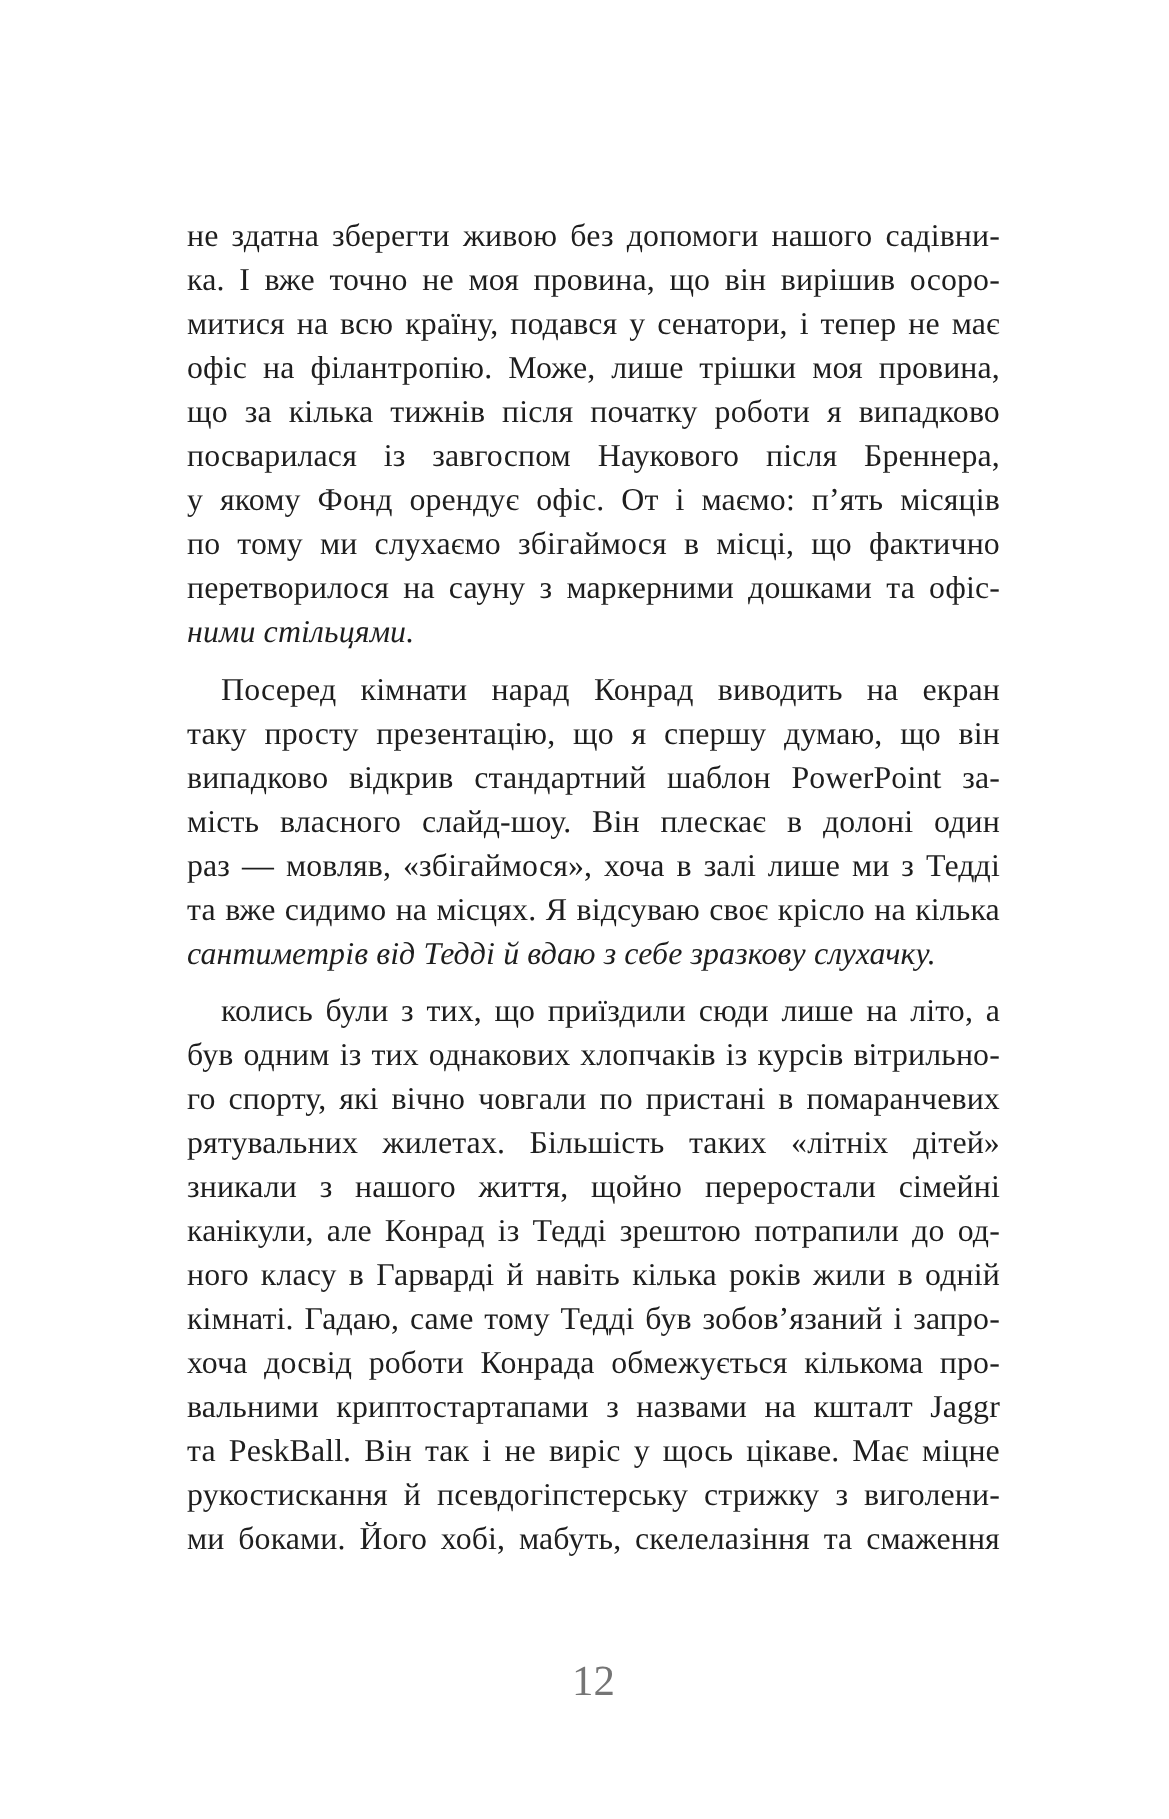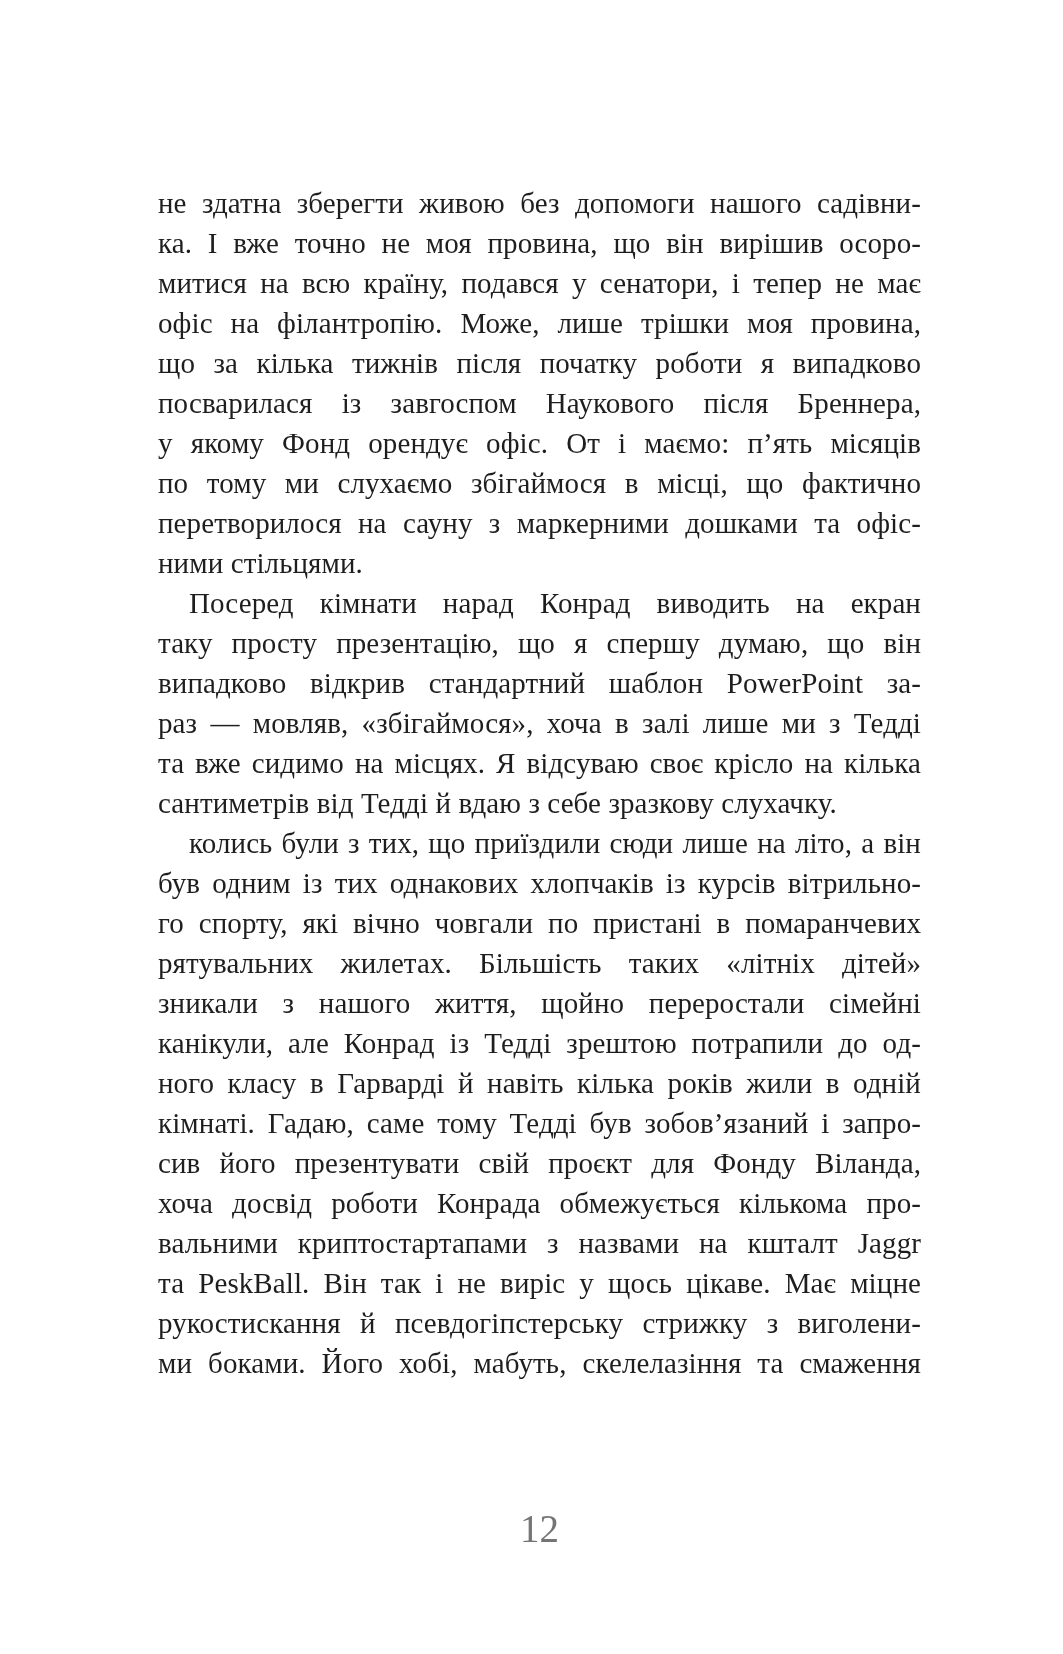--- a/index.html
+++ b/index.html
@@ -19,32 +19,33 @@
     position: absolute;
     left: 158px;
     top: 183px;
     width: 763px;
     font-size: 29px;
     line-height: 40px;
     color: #1e1e1e;
     letter-spacing: 0.1px;
   }
   .para {
-    margin: 0;
+    margin: 12px;
     padding: 0;
   }
   .line {
     text-align: justify;
     text-align-last: justify;
     white-space: normal;
     height: 40px;
     overflow: hidden;
   }
   .line.no-just {
     text-align-last: left;
+    font-style: italic;
   }
   .para.indent .line:first-child {
     text-indent: 31px;
   }
   .page-number {
     position: absolute;
     left: 158px;
     top: 1512px;
     width: 763px;
     text-align: center;
@@ -68,34 +69,34 @@
         <div class="line">посварилася із завгоспом Наукового після Бреннера,</div>
         <div class="line">у якому Фонд орендує офіс. От і маємо: п’ять місяців</div>
         <div class="line">по тому ми слухаємо збігаймося в місці, що фактично</div>
         <div class="line">перетворилося на сауну з маркерними дошками та офіс-</div>
         <div class="line no-just">ними стільцями.</div>
       </div>
       <div class="para indent">
         <div class="line">Посеред кімнати нарад Конрад виводить на екран</div>
         <div class="line">таку просту презентацію, що я спершу думаю, що він</div>
         <div class="line">випадково відкрив стандартний шаблон PowerPoint за-</div>
+        <div class="line">мість власного слайд-шоу. Він плескає в долоні один</div>
         <div class="line">раз — мовляв, «збігаймося», хоча в залі лише ми з Тедді</div>
         <div class="line">та вже сидимо на місцях. Я відсуваю своє крісло на кілька</div>
         <div class="line no-just">сантиметрів від Тедді й вдаю з себе зразкову слухачку.</div>
       </div>
       <div class="para indent">
         <div class="line">колись були з тих, що приїздили сюди лише на літо, а він</div>
         <div class="line">був одним із тих однакових хлопчаків із курсів вітрильно-</div>
         <div class="line">го спорту, які вічно човгали по пристані в помаранчевих</div>
         <div class="line">рятувальних жилетах. Більшість таких «літніх дітей»</div>
         <div class="line">зникали з нашого життя, щойно переростали сімейні</div>
         <div class="line">канікули, але Конрад із Тедді зрештою потрапили до од-</div>
         <div class="line">ного класу в Гарварді й навіть кілька років жили в одній</div>
         <div class="line">кімнаті. Гадаю, саме тому Тедді був зобов’язаний і запро-</div>
-        <div class="line">сив його презентувати свій проєкт для Фонду Віланда,</div>
         <div class="line">хоча досвід роботи Конрада обмежується кількома про-</div>
         <div class="line">вальними криптостартапами з назвами на кшталт Jaggr</div>
         <div class="line">та PeskBall. Він так і не виріс у щось цікаве. Має міцне</div>
         <div class="line">рукостискання й псевдогіпстерську стрижку з виголени-</div>
         <div class="line">ми боками. Його хобі, мабуть, скелелазіння та смаження</div>
       </div>
     </div>
   <div class="page-number">12</div>
 </div>
 

